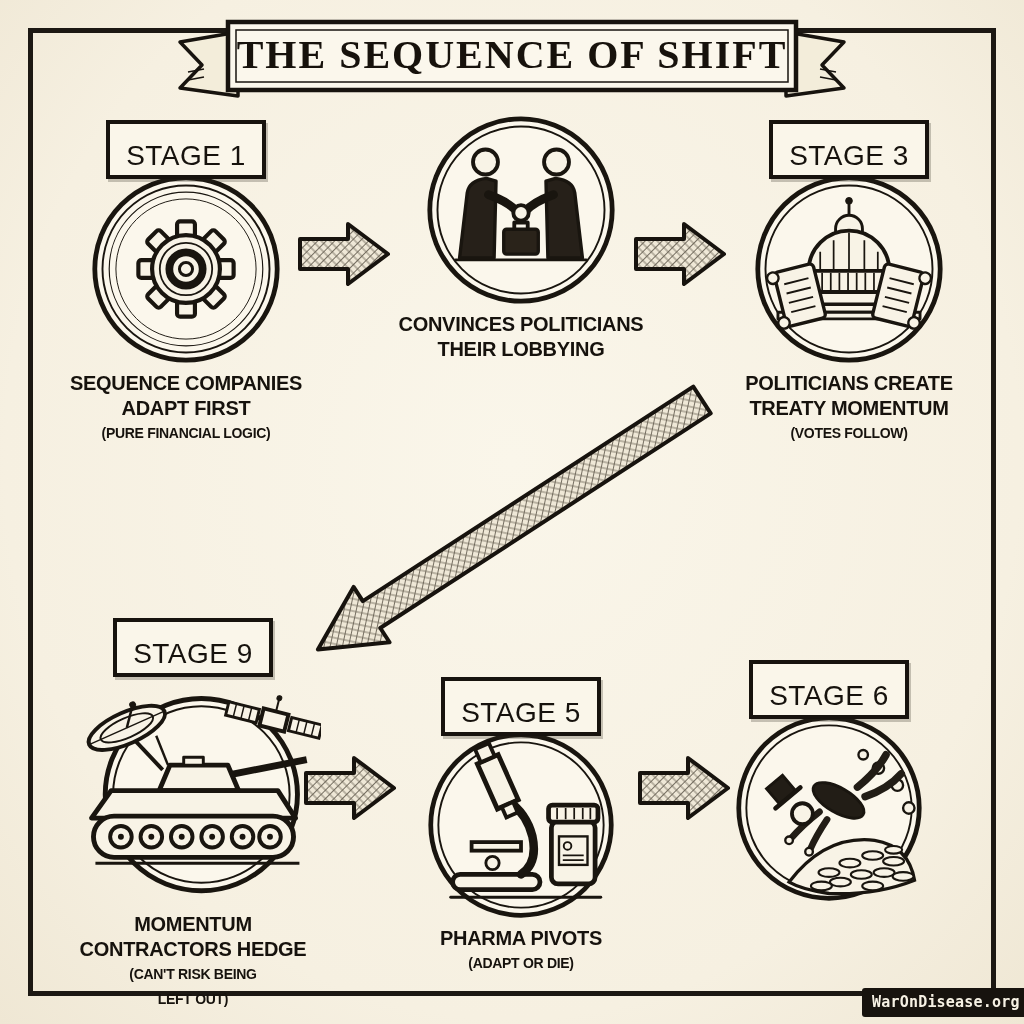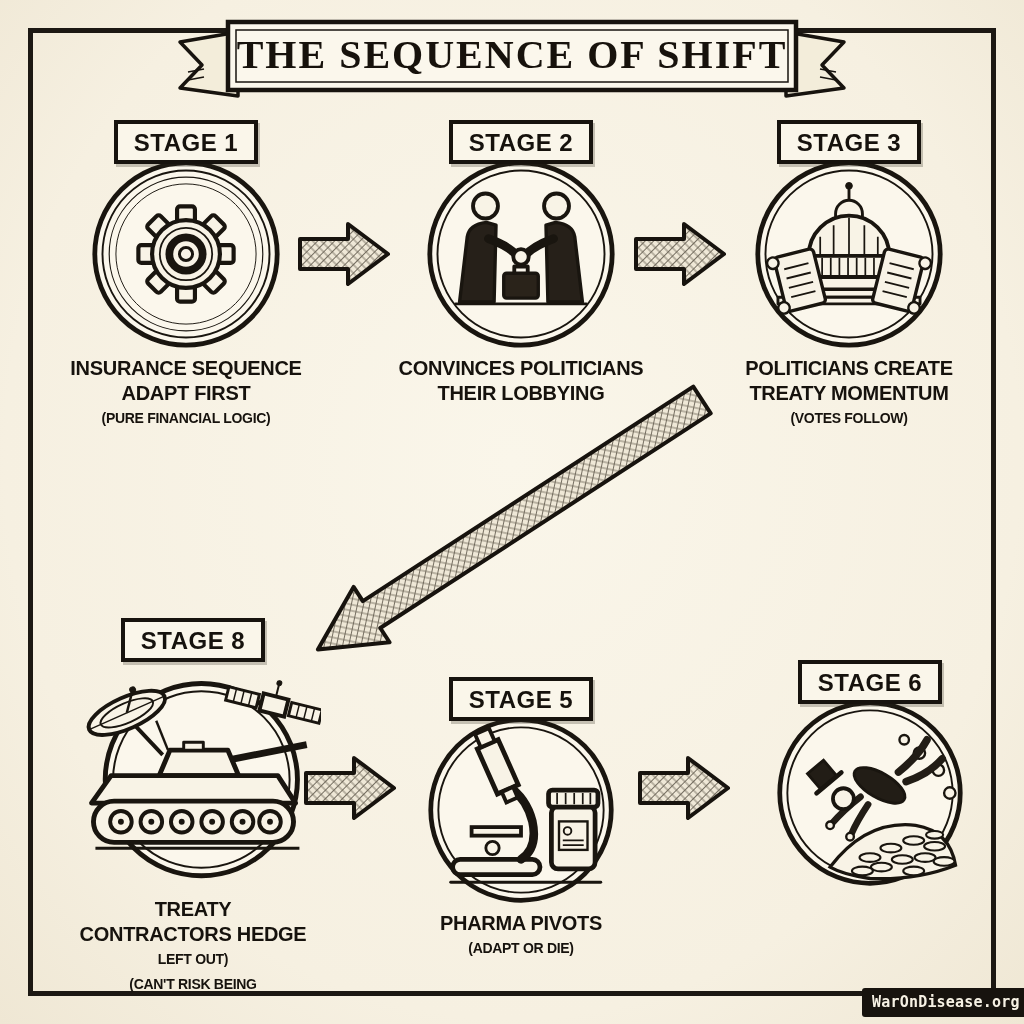--- a/index.html
+++ b/index.html
@@ -14,21 +14,21 @@
   .banner-svg{position:absolute;left:150px;top:14px;}
   .banner-text{
     position:absolute;left:228px;top:22px;width:568px;height:68px;line-height:66px;
     text-align:center;font-family:"Liberation Serif","DejaVu Serif",serif;
     font-weight:700;font-size:40px;letter-spacing:2px;color:#17120c;white-space:nowrap;
   }
   
   .stage{position:absolute;text-align:center;}
   .stage-label{
     display:inline-block;position:relative;z-index:2;background:#faf6ea;
-    border:4px solid #17130e;padding:5px 16px 3px;font-size:24px;font-weight:700;
+    border:4px solid #17130e;padding:16px 16px 3px;font-size:28px;font-weight:400;
     letter-spacing:.5px;box-shadow:2px 3px 0 rgba(45,38,26,.25);
   }
   .medallion{display:block;margin:-6px auto 0;position:relative;z-index:1;}
   .caption{margin-top:6px;font-weight:700;font-size:20px;line-height:25px;letter-spacing:-.3px;}
   .caption span{display:block;}
   .cap-sub{font-size:14px;}
   
   .badge{
     position:absolute;left:862px;top:988px;z-index:3;background:#17130e;color:#f6f1e4;
     font-family:"DejaVu Sans Mono","Liberation Mono",monospace;font-weight:700;
@@ -83,28 +83,27 @@
           <rect x="-80" y="-15" width="160" height="30" rx="5" transform="rotate(90)"></rect>
           <rect x="-80" y="-15" width="160" height="30" rx="5" transform="rotate(135)"></rect>
           <circle r="57"></circle>
         </g>
         <circle r="44" fill="none" stroke-width="3"></circle>
         <circle r="28" fill="none" stroke-width="13"></circle>
         <circle r="11" stroke-width="5"></circle>
       </g>
     </svg>
     <div class="caption">
-      <span>INSURANCE SEQUENCE</span>
+      <span>SEQUENCE COMPANIES</span>
       <span>ADAPT FIRST</span>
       <span class="cap-sub">(PURE FINANCIAL LOGIC)</span>
     </div>
   </div>
 
   <div class="stage" style="left:381px;top:120px;width:280px;">
-    <div class="stage-label">STAGE 2</div>
     <svg class="medallion" width="192" height="192" viewBox="0 0 200 200">
       <circle cx="100" cy="100" r="95" fill="#fbf7ec" stroke="#19150f" stroke-width="5"></circle>
       <circle cx="100" cy="100" r="87" fill="none" stroke="#19150f" stroke-width="2"></circle>
       <g stroke="#19150f" stroke-linejoin="round" stroke-linecap="round">
         <line x1="32" y1="152" x2="168" y2="152" stroke-width="3"></line>
         <path d="M36,150 L44,82 Q46,69 64,67 L74,70 L72,150 Z" fill="#262019" stroke-width="3.5"></path>
         <path d="M164,150 L156,82 Q154,69 136,67 L126,70 L128,150 Z" fill="#262019" stroke-width="3.5"></path>
         <circle cx="63" cy="50" r="13" fill="#f8f3e6" stroke-width="4"></circle>
         <circle cx="137" cy="50" r="13" fill="#f8f3e6" stroke-width="4"></circle>
         <path d="M66,84 Q88,92 96,102" fill="none" stroke-width="9"></path>
@@ -152,21 +151,21 @@
       </g>
     </svg>
     <div class="caption">
       <span>POLITICIANS CREATE</span>
       <span>TREATY MOMENTUM</span>
       <span class="cap-sub">(VOTES FOLLOW)</span>
     </div>
   </div>
 
   <div class="stage" style="left:48px;top:618px;width:290px;">
-    <div class="stage-label">STAGE 8</div>
+    <div class="stage-label">STAGE 9</div>
     <svg class="medallion" width="255" viewBox="0 0 260 240">
       <circle cx="138" cy="126" r="98" fill="#fbf7ec" stroke="#19150f" stroke-width="5"></circle>
       <circle cx="138" cy="126" r="90" fill="none" stroke="#19150f" stroke-width="2"></circle>
       <g transform="translate(62,58) rotate(-24)" stroke="#19150f">
         <line x1="2" y1="14" x2="16" y2="54" stroke-width="4"></line>
         <ellipse rx="42" ry="16" fill="#f8f3e6" stroke-width="4"></ellipse>
         <ellipse rx="29" ry="10" fill="none" stroke-width="2"></ellipse>
         <line x1="-42" y1="0" x2="42" y2="0" stroke-width="1.5"></line>
         <line x1="0" y1="0" x2="15" y2="-19" stroke-width="2.5"></line>
         <circle cx="15" cy="-19" r="3" fill="#19150f"></circle>
@@ -200,24 +199,24 @@
           <circle cx="56" cy="169" r="3"></circle>
             <circle cx="87" cy="169" r="3"></circle>
             <circle cx="118" cy="169" r="3"></circle>
           <circle cx="149" cy="169" r="3"></circle>
             <circle cx="180" cy="169" r="3"></circle>
             <circle cx="208" cy="169" r="3"></circle>
         </g>
       </g>
     </svg>
     <div class="caption">
-      <span>TREATY</span>
+      <span>MOMENTUM</span>
       <span>CONTRACTORS HEDGE</span>
+      <span class="cap-sub">(CAN'T RISK BEING</span>
       <span class="cap-sub">LEFT OUT)</span>
-      <span class="cap-sub">(CAN'T RISK BEING</span>
     </div>
   </div>
 
   <div class="stage" style="left:381px;top:677px;width:280px;">
     <div class="stage-label">STAGE 5</div>
     <svg class="medallion" width="190" height="190" viewBox="0 0 200 200">
       <circle cx="100" cy="100" r="95" fill="#fbf7ec" stroke="#19150f" stroke-width="5"></circle>
       <circle cx="100" cy="100" r="87" fill="none" stroke="#19150f" stroke-width="2"></circle>
       <g stroke="#19150f" stroke-linecap="round">
         <line x1="26" y1="176" x2="184" y2="176" stroke-width="3"></line>
@@ -239,21 +238,21 @@
         <circle cx="149" cy="122" r="4" fill="none" stroke-width="2"></circle>
         <path d="M144,132 h22 M144,137 h22" stroke-width="2"></path>
       </g>
     </svg>
     <div class="caption">
       <span>PHARMA PIVOTS</span>
       <span class="cap-sub">(ADAPT OR DIE)</span>
     </div>
   </div>
 
-  <div class="stage" style="left:730px;top:660px;width:280px;">
+  <div class="stage" style="left:689px;top:660px;width:280px;">
     <div class="stage-label">STAGE 6</div>
     <svg class="medallion" width="190" height="190" viewBox="0 0 200 200">
       <circle cx="100" cy="100" r="95" fill="#fbf7ec" stroke="#19150f" stroke-width="5"></circle>
       <circle cx="100" cy="100" r="87" fill="none" stroke="#19150f" stroke-width="2"></circle>
       <g stroke="#19150f">
         <path d="M58,178 Q96,128 148,134 Q184,140 190,176 Q150,192 100,190 Q72,186 58,178 Z" fill="#f8f3e6" stroke-width="3.5"></path>
         <g fill="#f8f3e6" stroke-width="2.2">
           <ellipse cx="100" cy="168" rx="11" ry="4.5"></ellipse>
             <ellipse cx="122" cy="158" rx="11" ry="4.5"></ellipse>
           <ellipse cx="146" cy="150" rx="11" ry="4.5"></ellipse>

